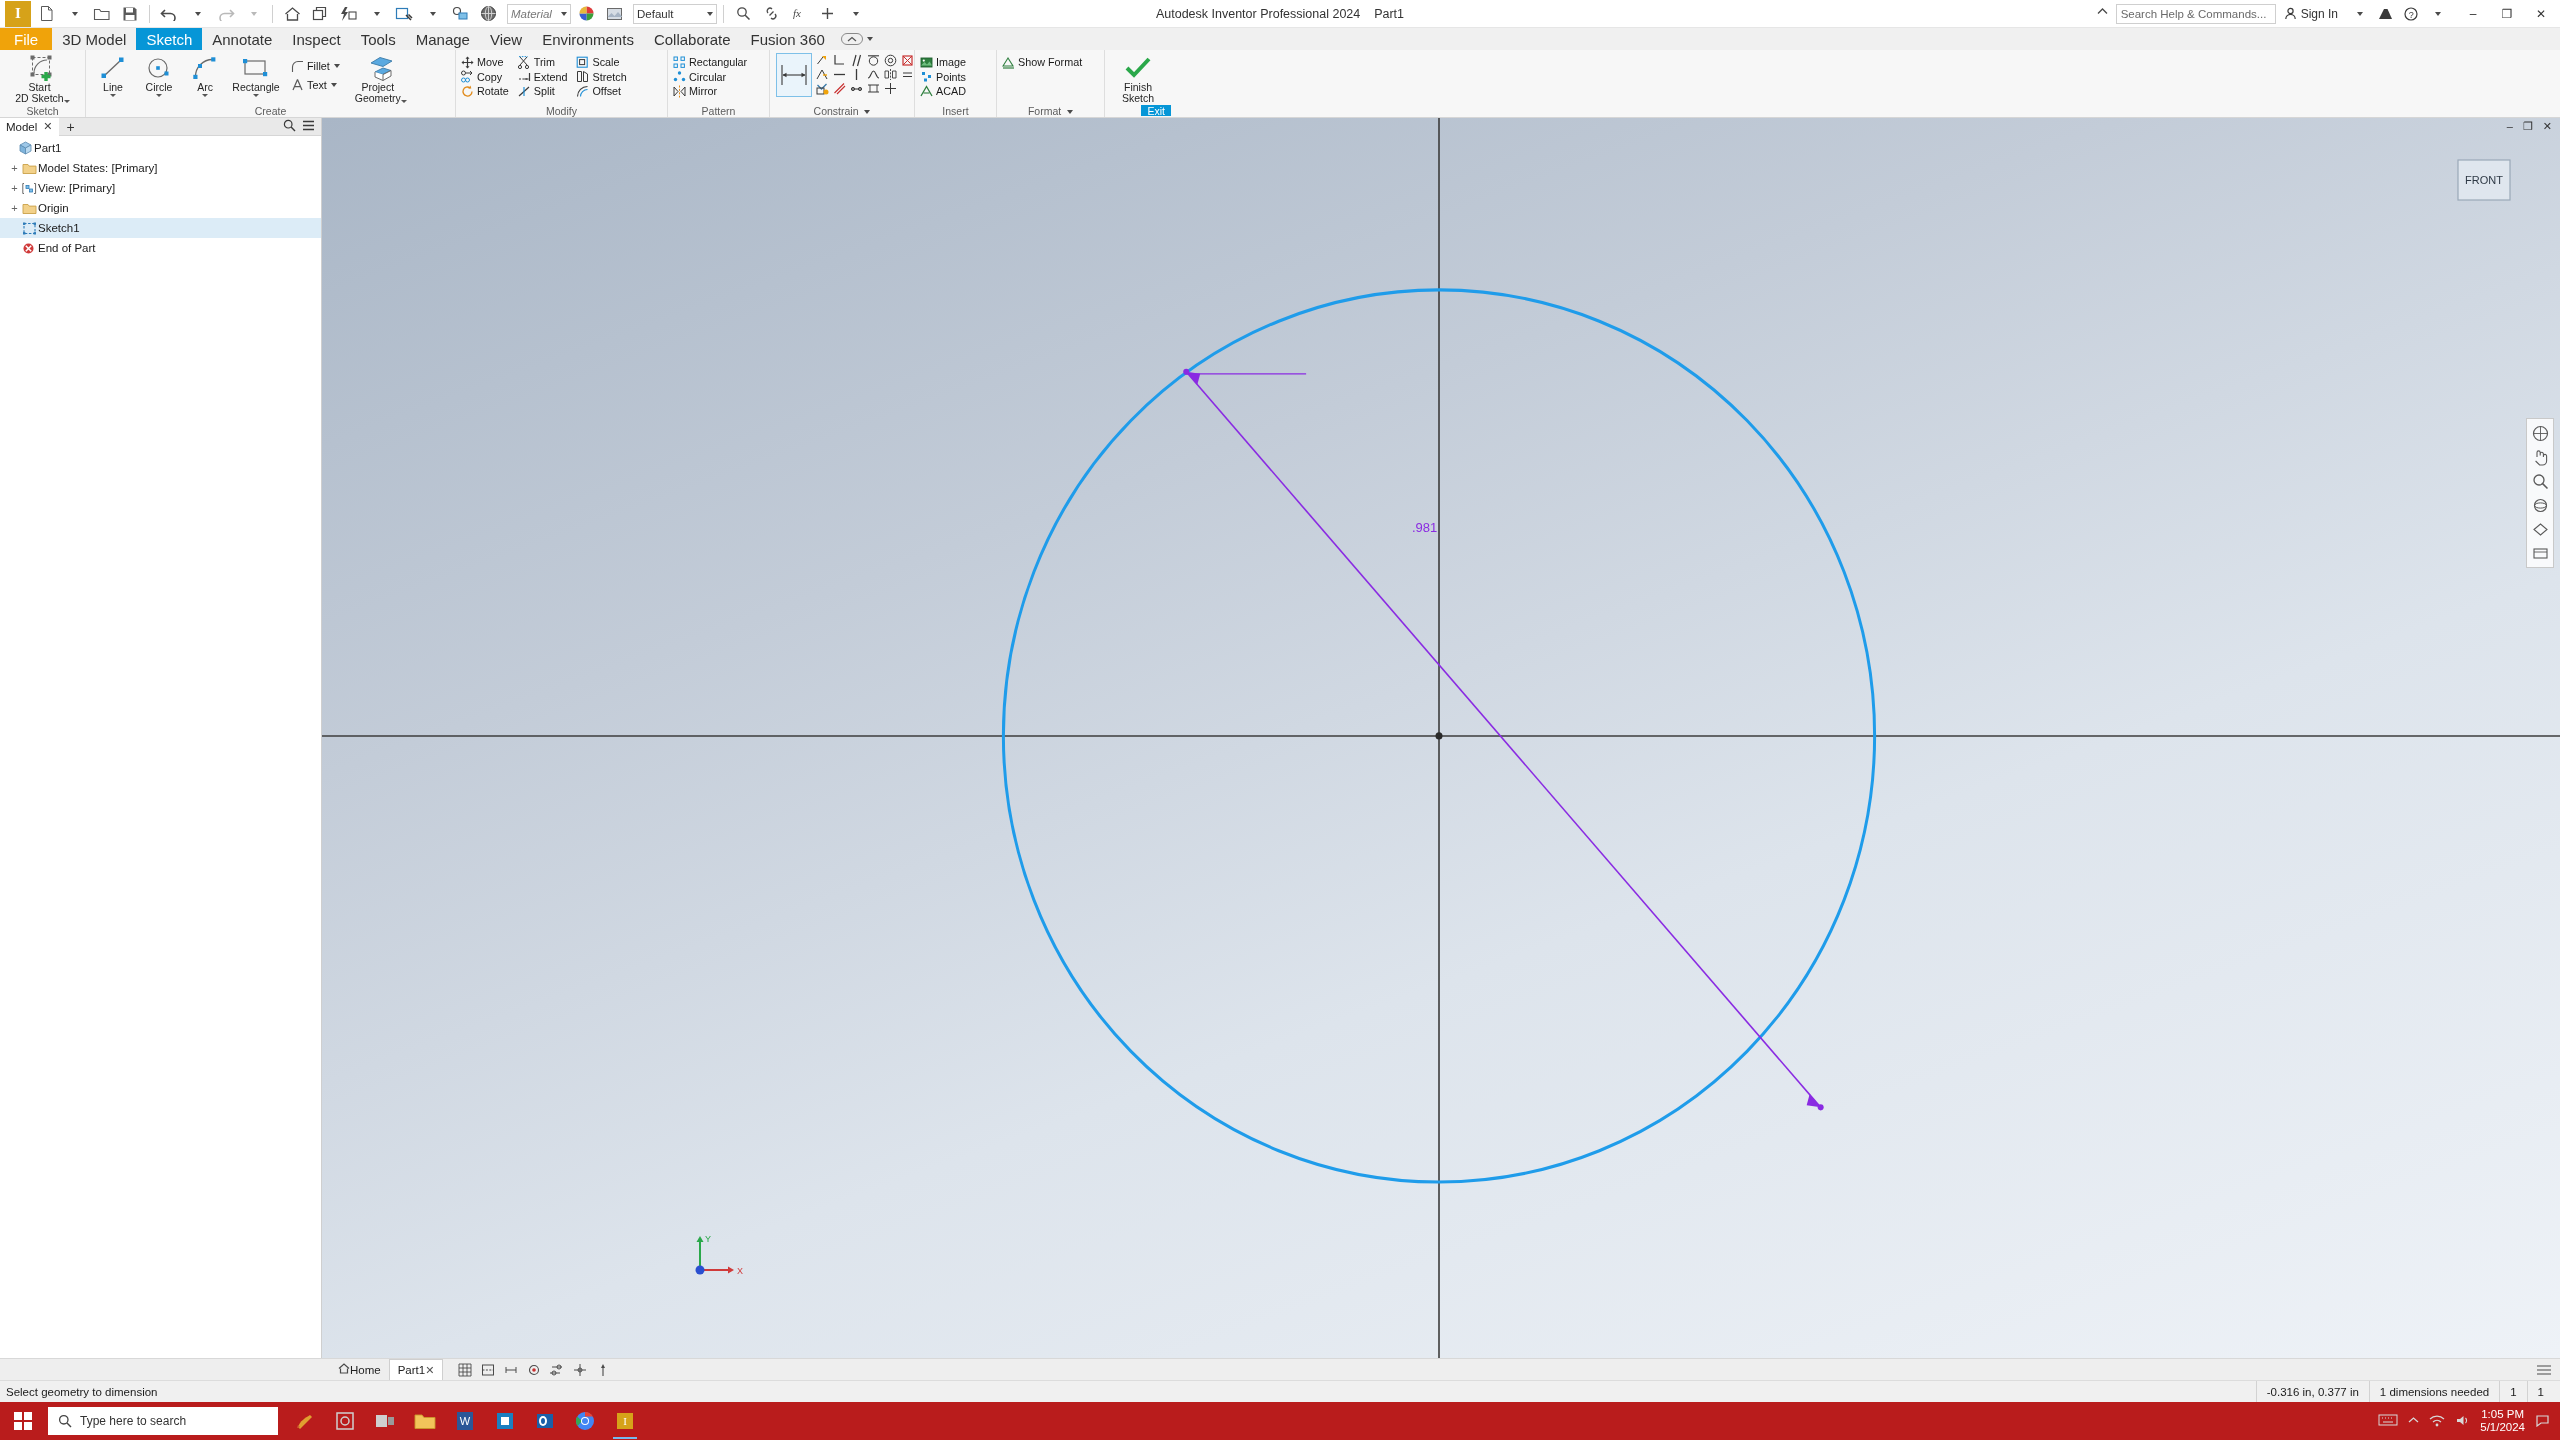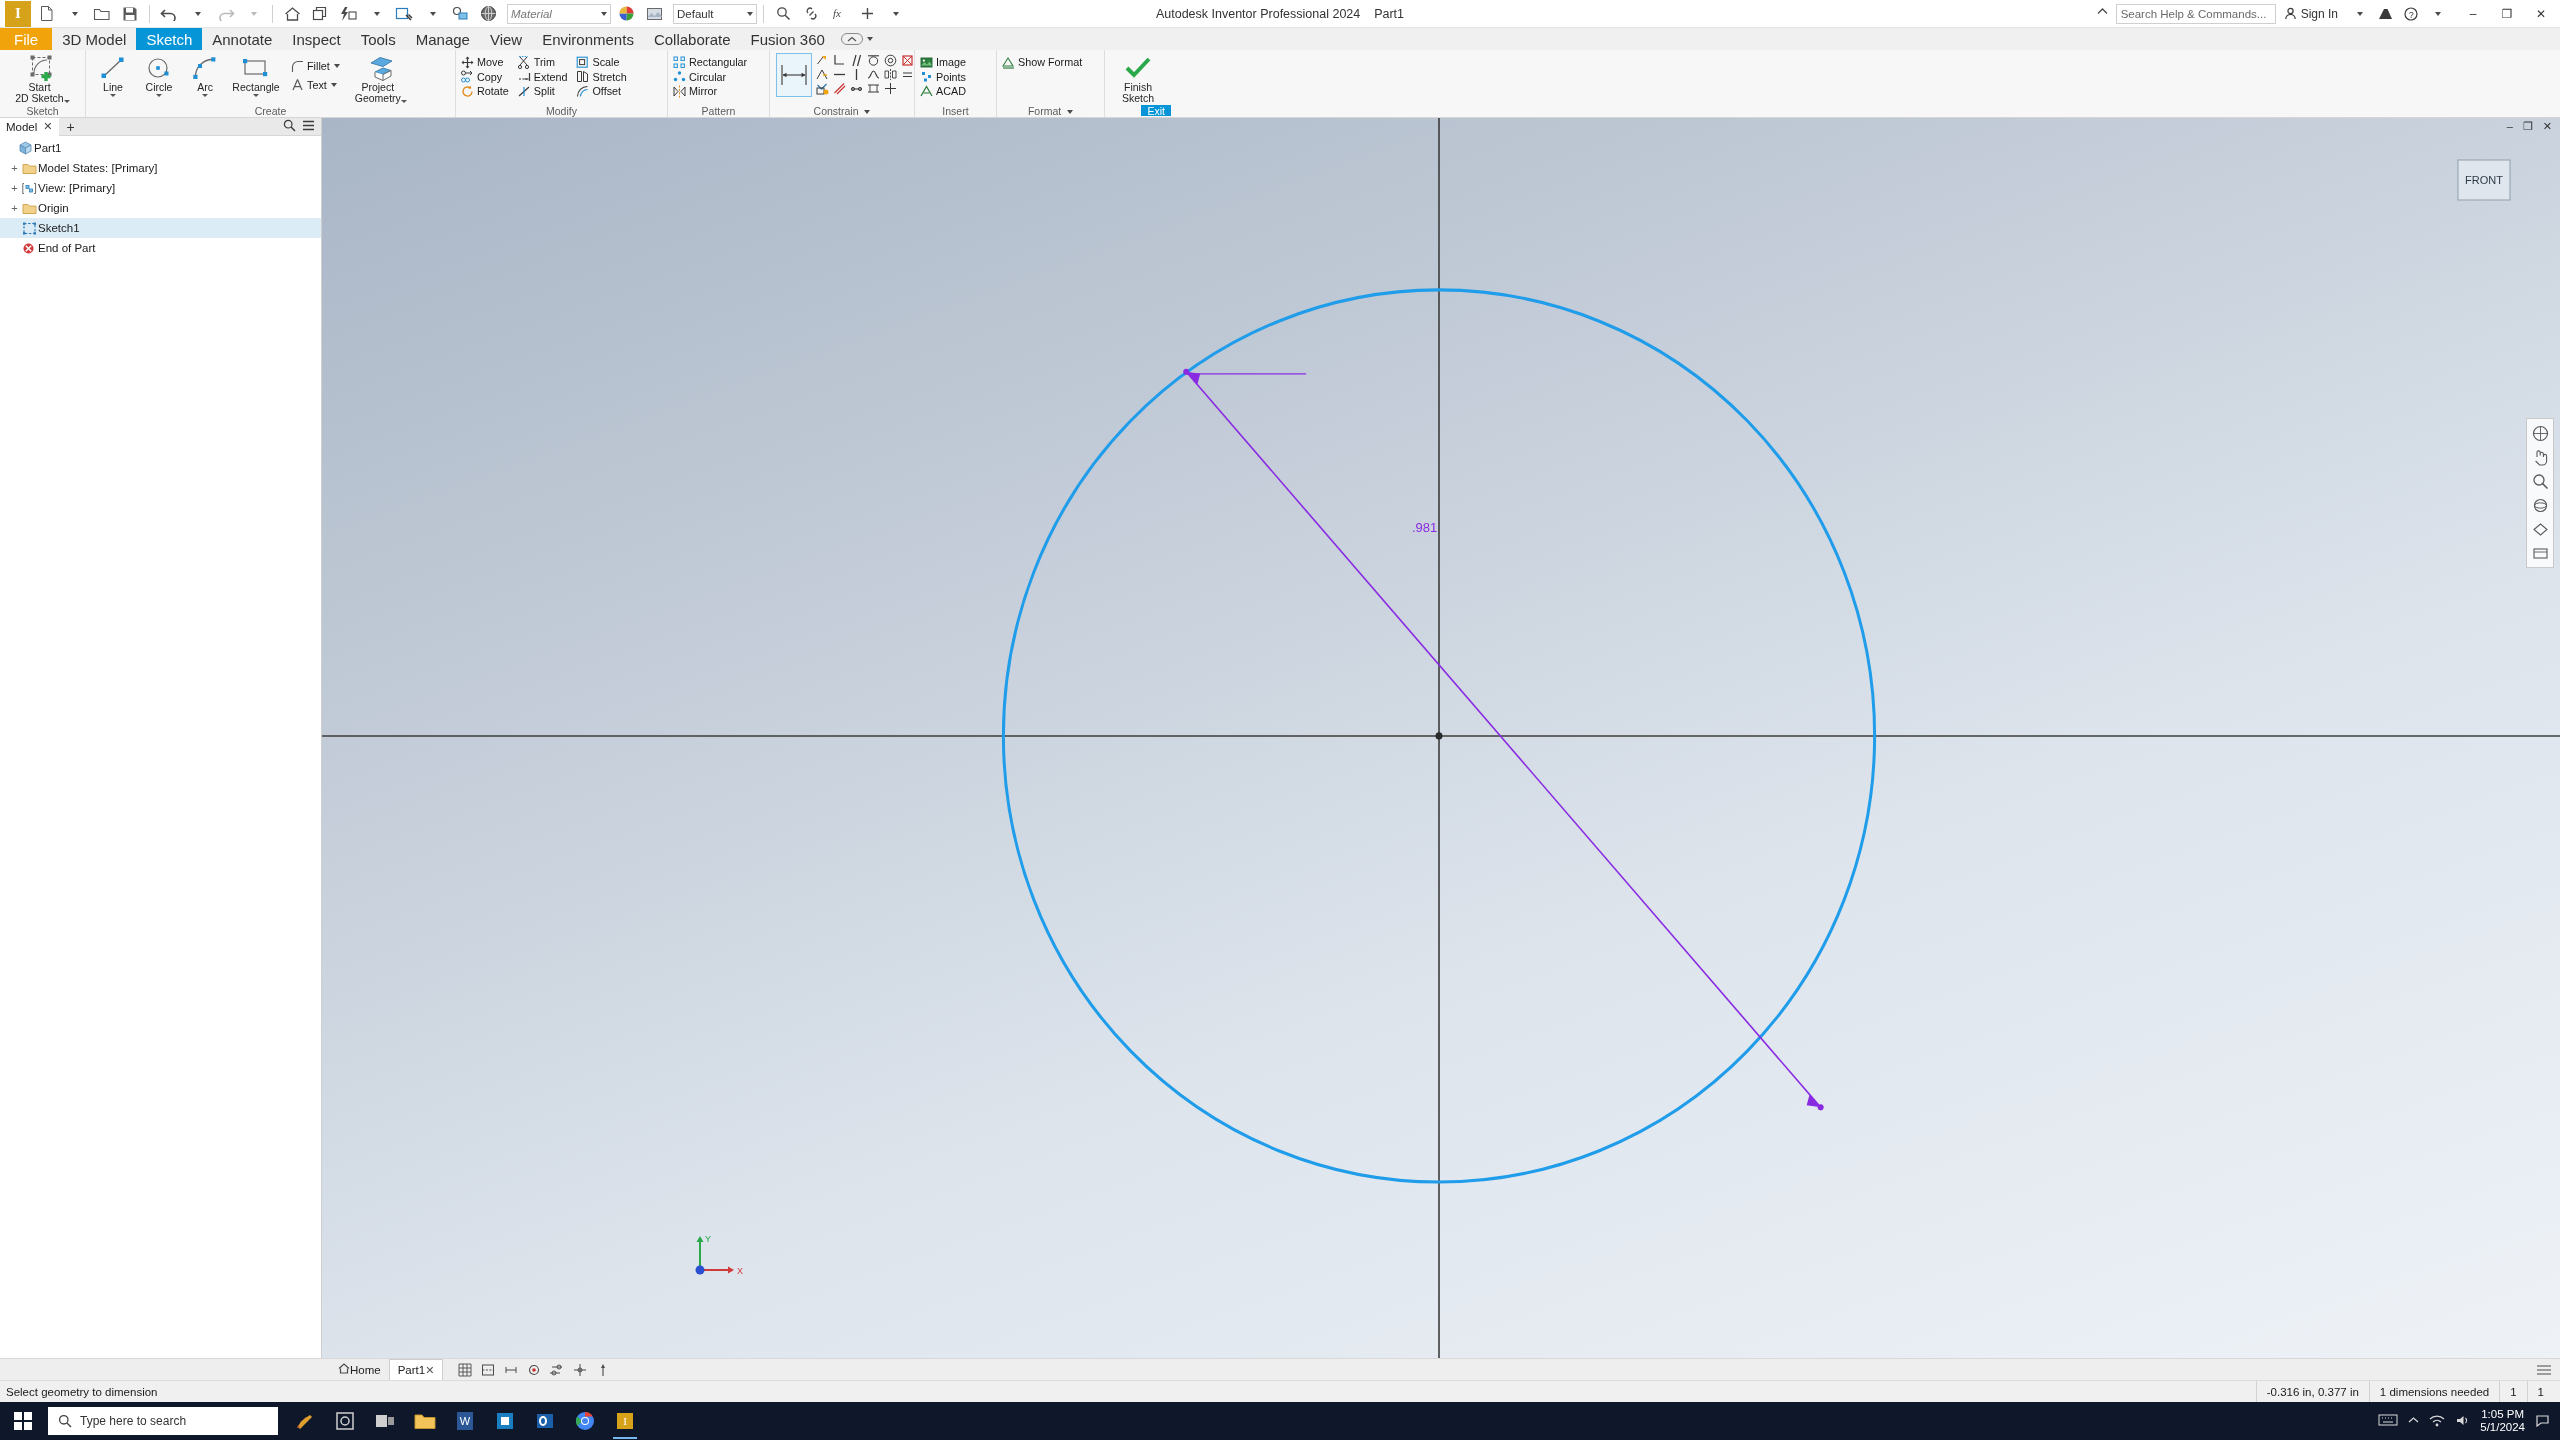--- a/index.html
+++ b/index.html
@@ -24,21 +24,21 @@
     cursor:default; position:relative;
   }
   .qbtn svg { display:block; }
   .qsep { width:1px; height:18px; background:#d0d0d0; margin:0 4px; }
   .caret { width:0;height:0;border-left:3.5px solid transparent;border-right:3.5px solid transparent;border-top:4px solid #4a4a4a; margin-left:1px;}
   .applogo {
     width:26px;height:26px;background:#d6a219;display:flex;align-items:center;justify-content:center;
     color:#fff;font-weight:bold;font-size:15px;font-family:"Liberation Serif", serif; margin-left:1px;
   }
   .matbox {
-    width:104px;height:20px;border:1px solid #cfcfcf;background:#fff;display:flex;align-items:center;
+    width:64px;height:20px;border:1px solid #cfcfcf;background:#fff;display:flex;align-items:center;
     justify-content:space-between;padding:0 3px;font-size:11.5px;color:#777;font-style:italic;margin-left:4px;
   }
   .matbox2 { width:84px; font-style:normal; color:#333; }
   .title-center {
     position:absolute; left:0; right:0; text-align:center; font-size:12.5px; color:#333;
     pointer-events:none;
   }
   .title-right { margin-left:auto; display:flex; align-items:center; gap:0px; padding-right:2px; height:28px; }
   .searchbox {
     width:160px;height:20px;border:1px solid #cfcfcf;background:#fff;display:flex;align-items:center;
@@ -123,21 +123,21 @@
   .trico { width:16px;height:16px;display:flex;align-items:center;justify-content:center;color:#333; }
   .doctabs-right { margin-left:auto; padding-right:8px; display:flex; align-items:center; gap:8px; }
 
   
   .statusbar { height:22px; background:#f0f0f0; display:flex; align-items:center; font-size:11.5px;
     color:#1b1b1b; padding:0 6px; flex:0 0 22px; border-top:1px solid #dcdcdc; }
   .sb-right { margin-left:auto; display:flex; align-items:center; }
   .sb-cell { padding:0 10px; border-left:1px solid #d2d2d2; height:22px; display:flex; align-items:center; }
 
   
-  .taskbar { height:38px; background:#0f172a; display:flex; align-items:center; flex:0 0 38px; color:#fff; }
+  .taskbar { height:38px; background:#b91c1c; display:flex; align-items:center; flex:0 0 38px; color:#fff; }
   .tb-start { width:46px;height:38px;display:flex;align-items:center;justify-content:center; }
   .tb-search { width:230px; height:28px; background:#ffffff; display:flex; align-items:center; gap:8px;
     padding:0 10px; color:#333; font-size:12px; margin-left:2px; }
   .tb-apps { display:flex; align-items:center; gap:2px; margin-left:8px; }
   .tb-app { width:38px;height:38px;display:flex;align-items:center;justify-content:center; position:relative;}
   .tb-app.active::after { content:''; position:absolute; bottom:1px; left:7px; right:7px; height:2px; background:#76b9ed; }
   .tb-right { margin-left:auto; display:flex; align-items:center; gap:10px; padding-right:10px; font-size:11.5px; }
   .tb-clock { text-align:center; line-height:13px; font-size:11.5px; }
 </style>
 </head>

